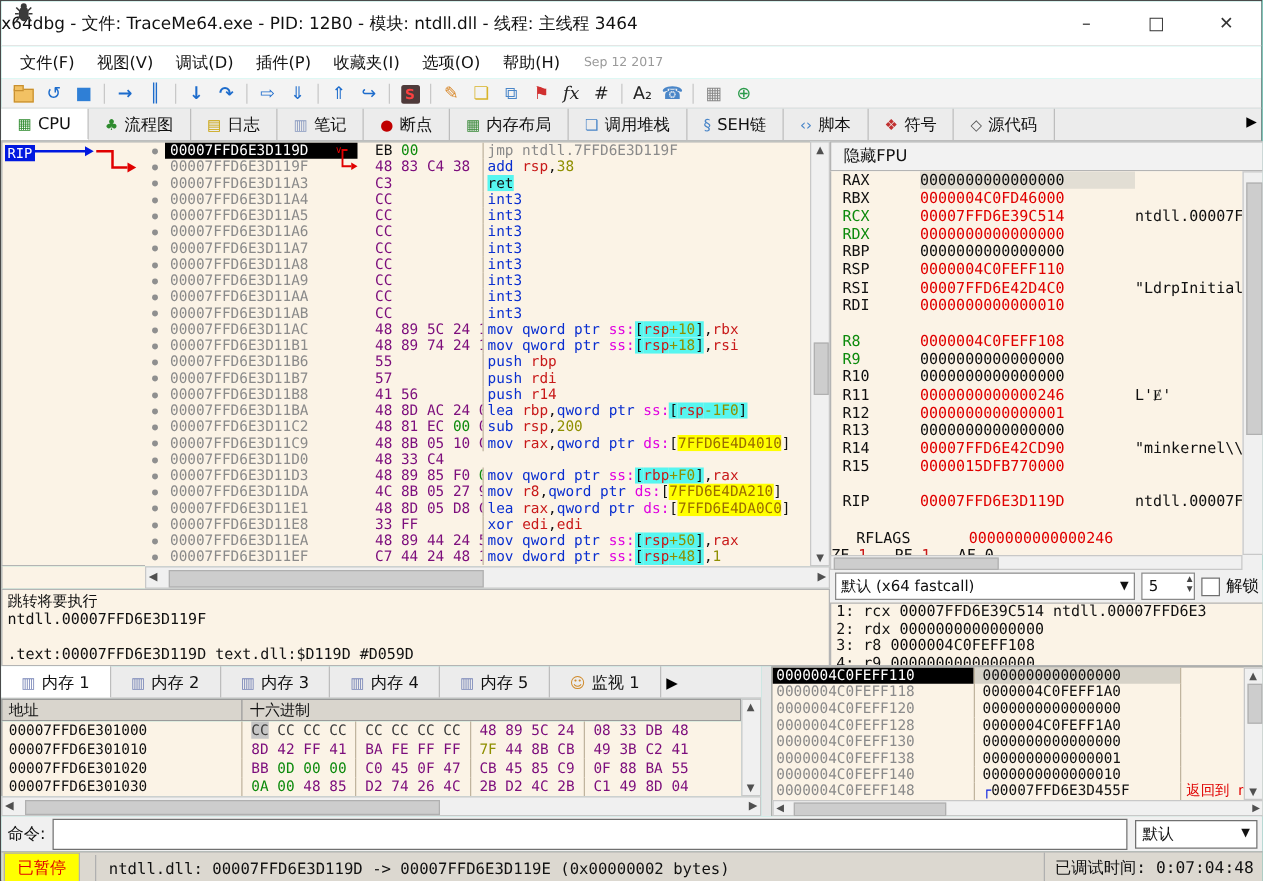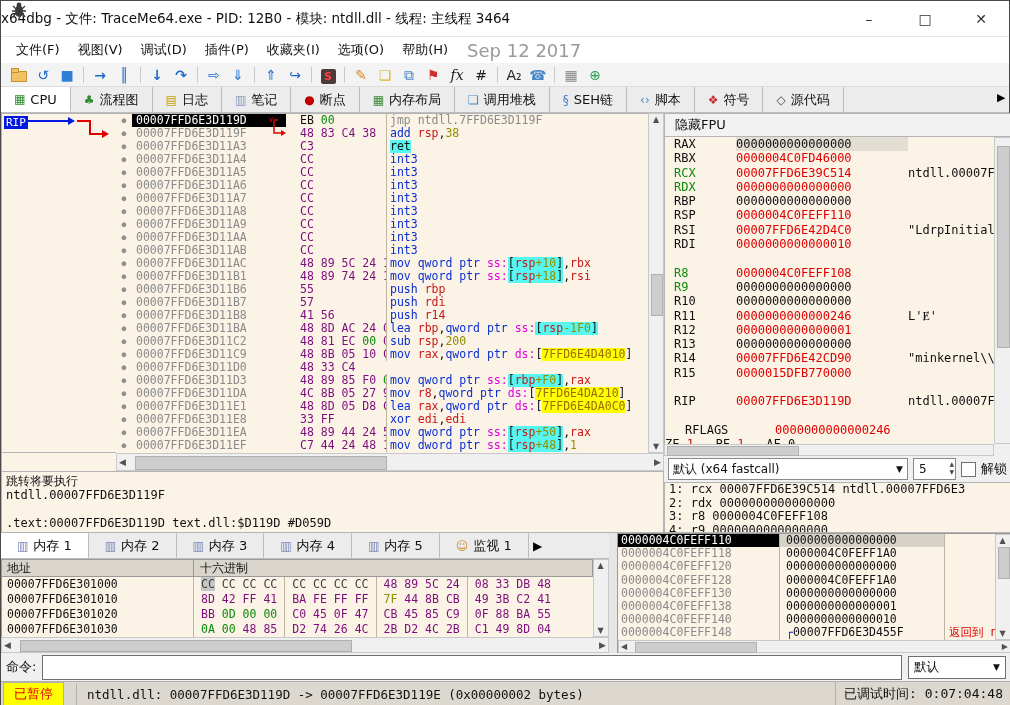--- a/index.html
+++ b/index.html
@@ -12,21 +12,21 @@
             display:flex;align-items:center;border-bottom:1px solid #e5e5e5;box-sizing:border-box;}
   #appicon{width:18px;height:18px;margin:0 6px 0 9px;}
   #title{font-size:13.5px;color:#111;}
   #winbtns{margin-left:auto;display:flex;height:100%;}
   .winbtn{width:56px;height:100%;display:flex;align-items:center;justify-content:center;
           font-size:14px;color:#333;}
   
   #menubar{position:absolute;left:0;top:36px;width:100%;height:26px;background:#ffffff;
            display:flex;align-items:center;padding-left:6px;box-sizing:border-box;}
   .menu-item{padding:3px 9px;font-size:13px;color:#111;}
-  #menudate{color:#9a9a9a;margin-left:10px;font-size:18px;}
+  #menudate{color:#9a9a9a;margin-left:10px;font-size:10px;}
   
   #toolbar{position:absolute;left:0;top:62px;width:100%;height:24px;background:#f3f3f3;
            display:flex;align-items:center;padding-left:6px;box-sizing:border-box;border-bottom:1px solid #dcdcdc;}
   .tbico{width:24px;text-align:center;font-size:14px;line-height:20px;}
   .tbsep{width:1px;height:16px;background:#c8c8c8;margin:0 4px;}
   .folder{width:14px;height:9px;background:#f2c163;border:1px solid #c89030;position:relative;margin:4px auto 0;}
   .folder:before{content:"";position:absolute;left:-1px;top:-4px;width:6px;height:3px;background:#f2c163;border:1px solid #c89030;}
   .sbadge{display:inline-block;width:15px;height:15px;background:#4e3a3a;color:#ff4040;
           font-weight:bold;font-size:11px;line-height:15px;border-radius:2px;}
   

